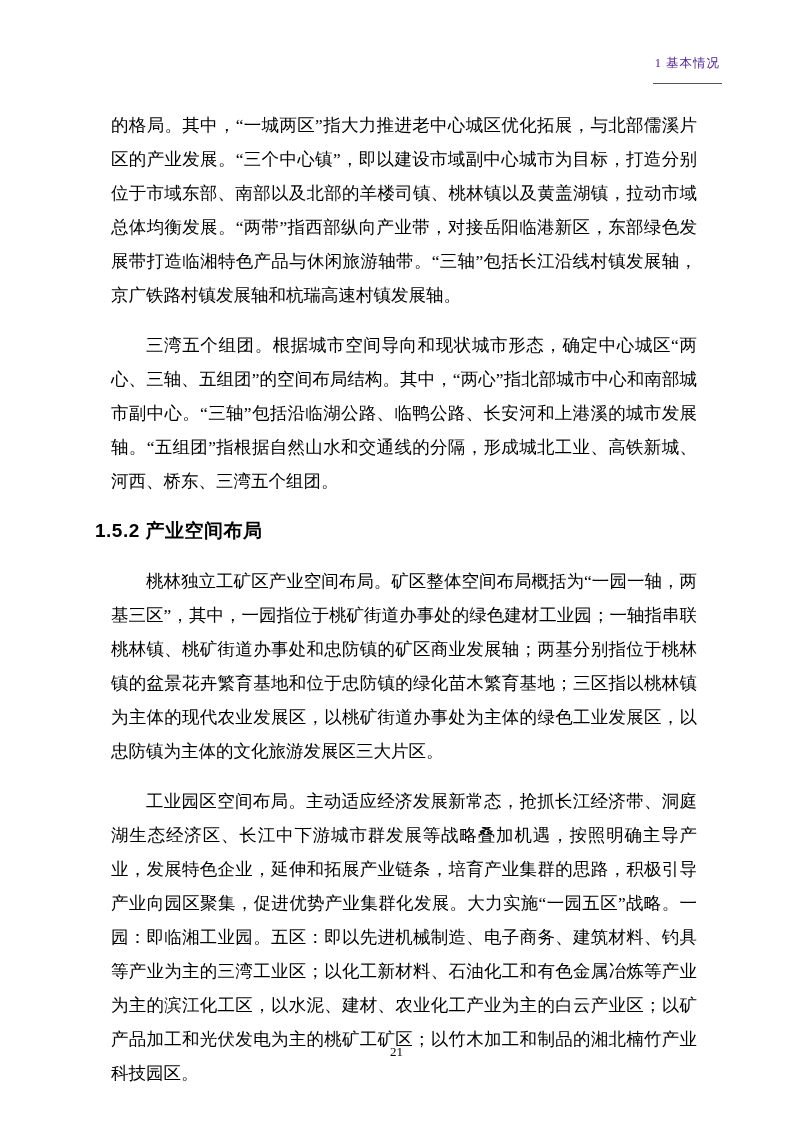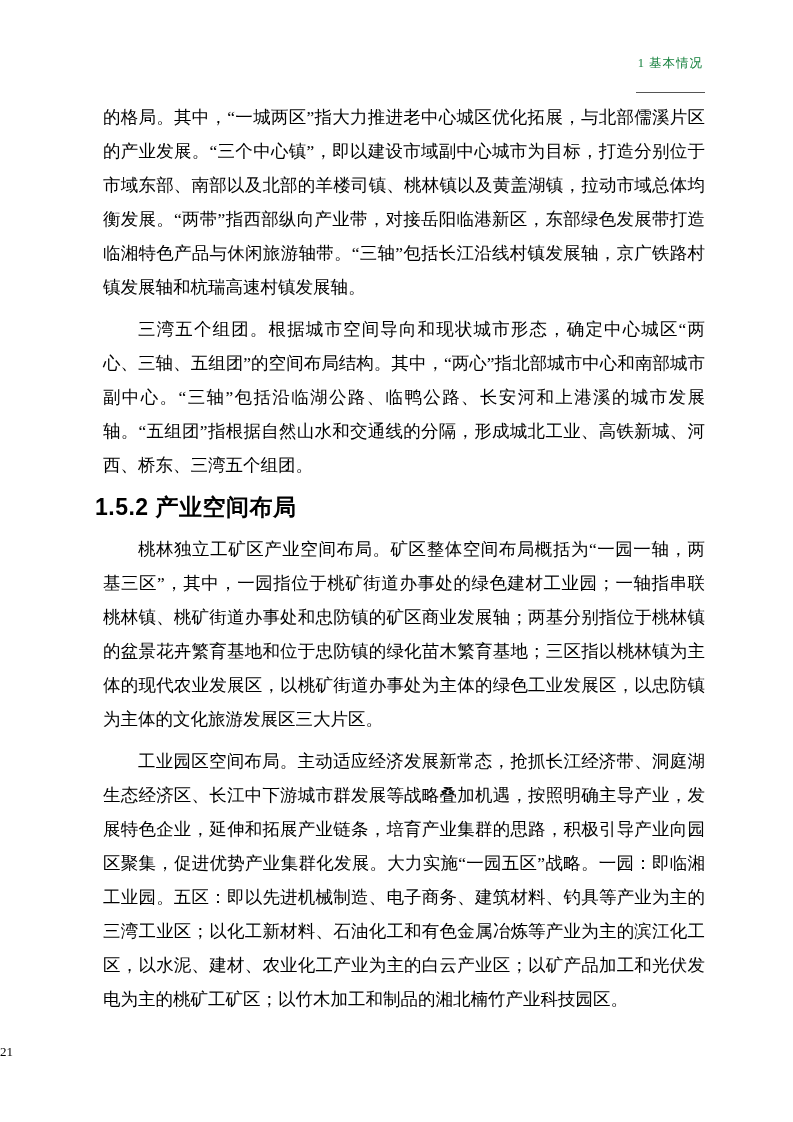--- a/index.html
+++ b/index.html
@@ -14,56 +14,57 @@
     margin: 0 auto;
     background: #ffffff;
     font-family: "Liberation Serif", "DejaVu Serif", serif;
     color: #000000;
     overflow: hidden;
     box-sizing: border-box;
   }
   .page-header {
     position: absolute;
     top: 55px;
-    right: 88px;
+    right: 71px;
     font-size: 12.5px;
     letter-spacing: 1px;
-    color: #15803d;
+    color: #4c1d95;
     border-bottom: 0.8px solid #555;
-    padding: 0 2px 20px 2px;
+    padding: 0 2px 11px 2px;
   }
   .body-text {
     position: absolute;
     top: 92px;
     left: 95px;
     width: 618px;
     font-size: 17.5px;
     line-height: 34px;
     text-align: justify;
   }
   .body-text p {
-    margin: 8px;
+    margin: 16px;
     word-break: break-all;
   }
   .body-text p.indent {
     text-indent: 2em;
   }
   .section-heading {
     margin: 0;
-    font-size: 23px;
+    font-size: 19px;
     line-height: 34px;
     font-weight: bold;
     font-family: "Liberation Sans", "DejaVu Sans", sans-serif;
     letter-spacing: 0.5px;
   }
   .page-footer {
     position: absolute;
     bottom: 62px;
     left: 0;
     width: 100%;
+    text-align: center;
     font-size: 13px;
   }
 </style>
 </head>
 <body>
 
 <div class="page">
 
   <div class="page-header">1 基本情况</div>
 

